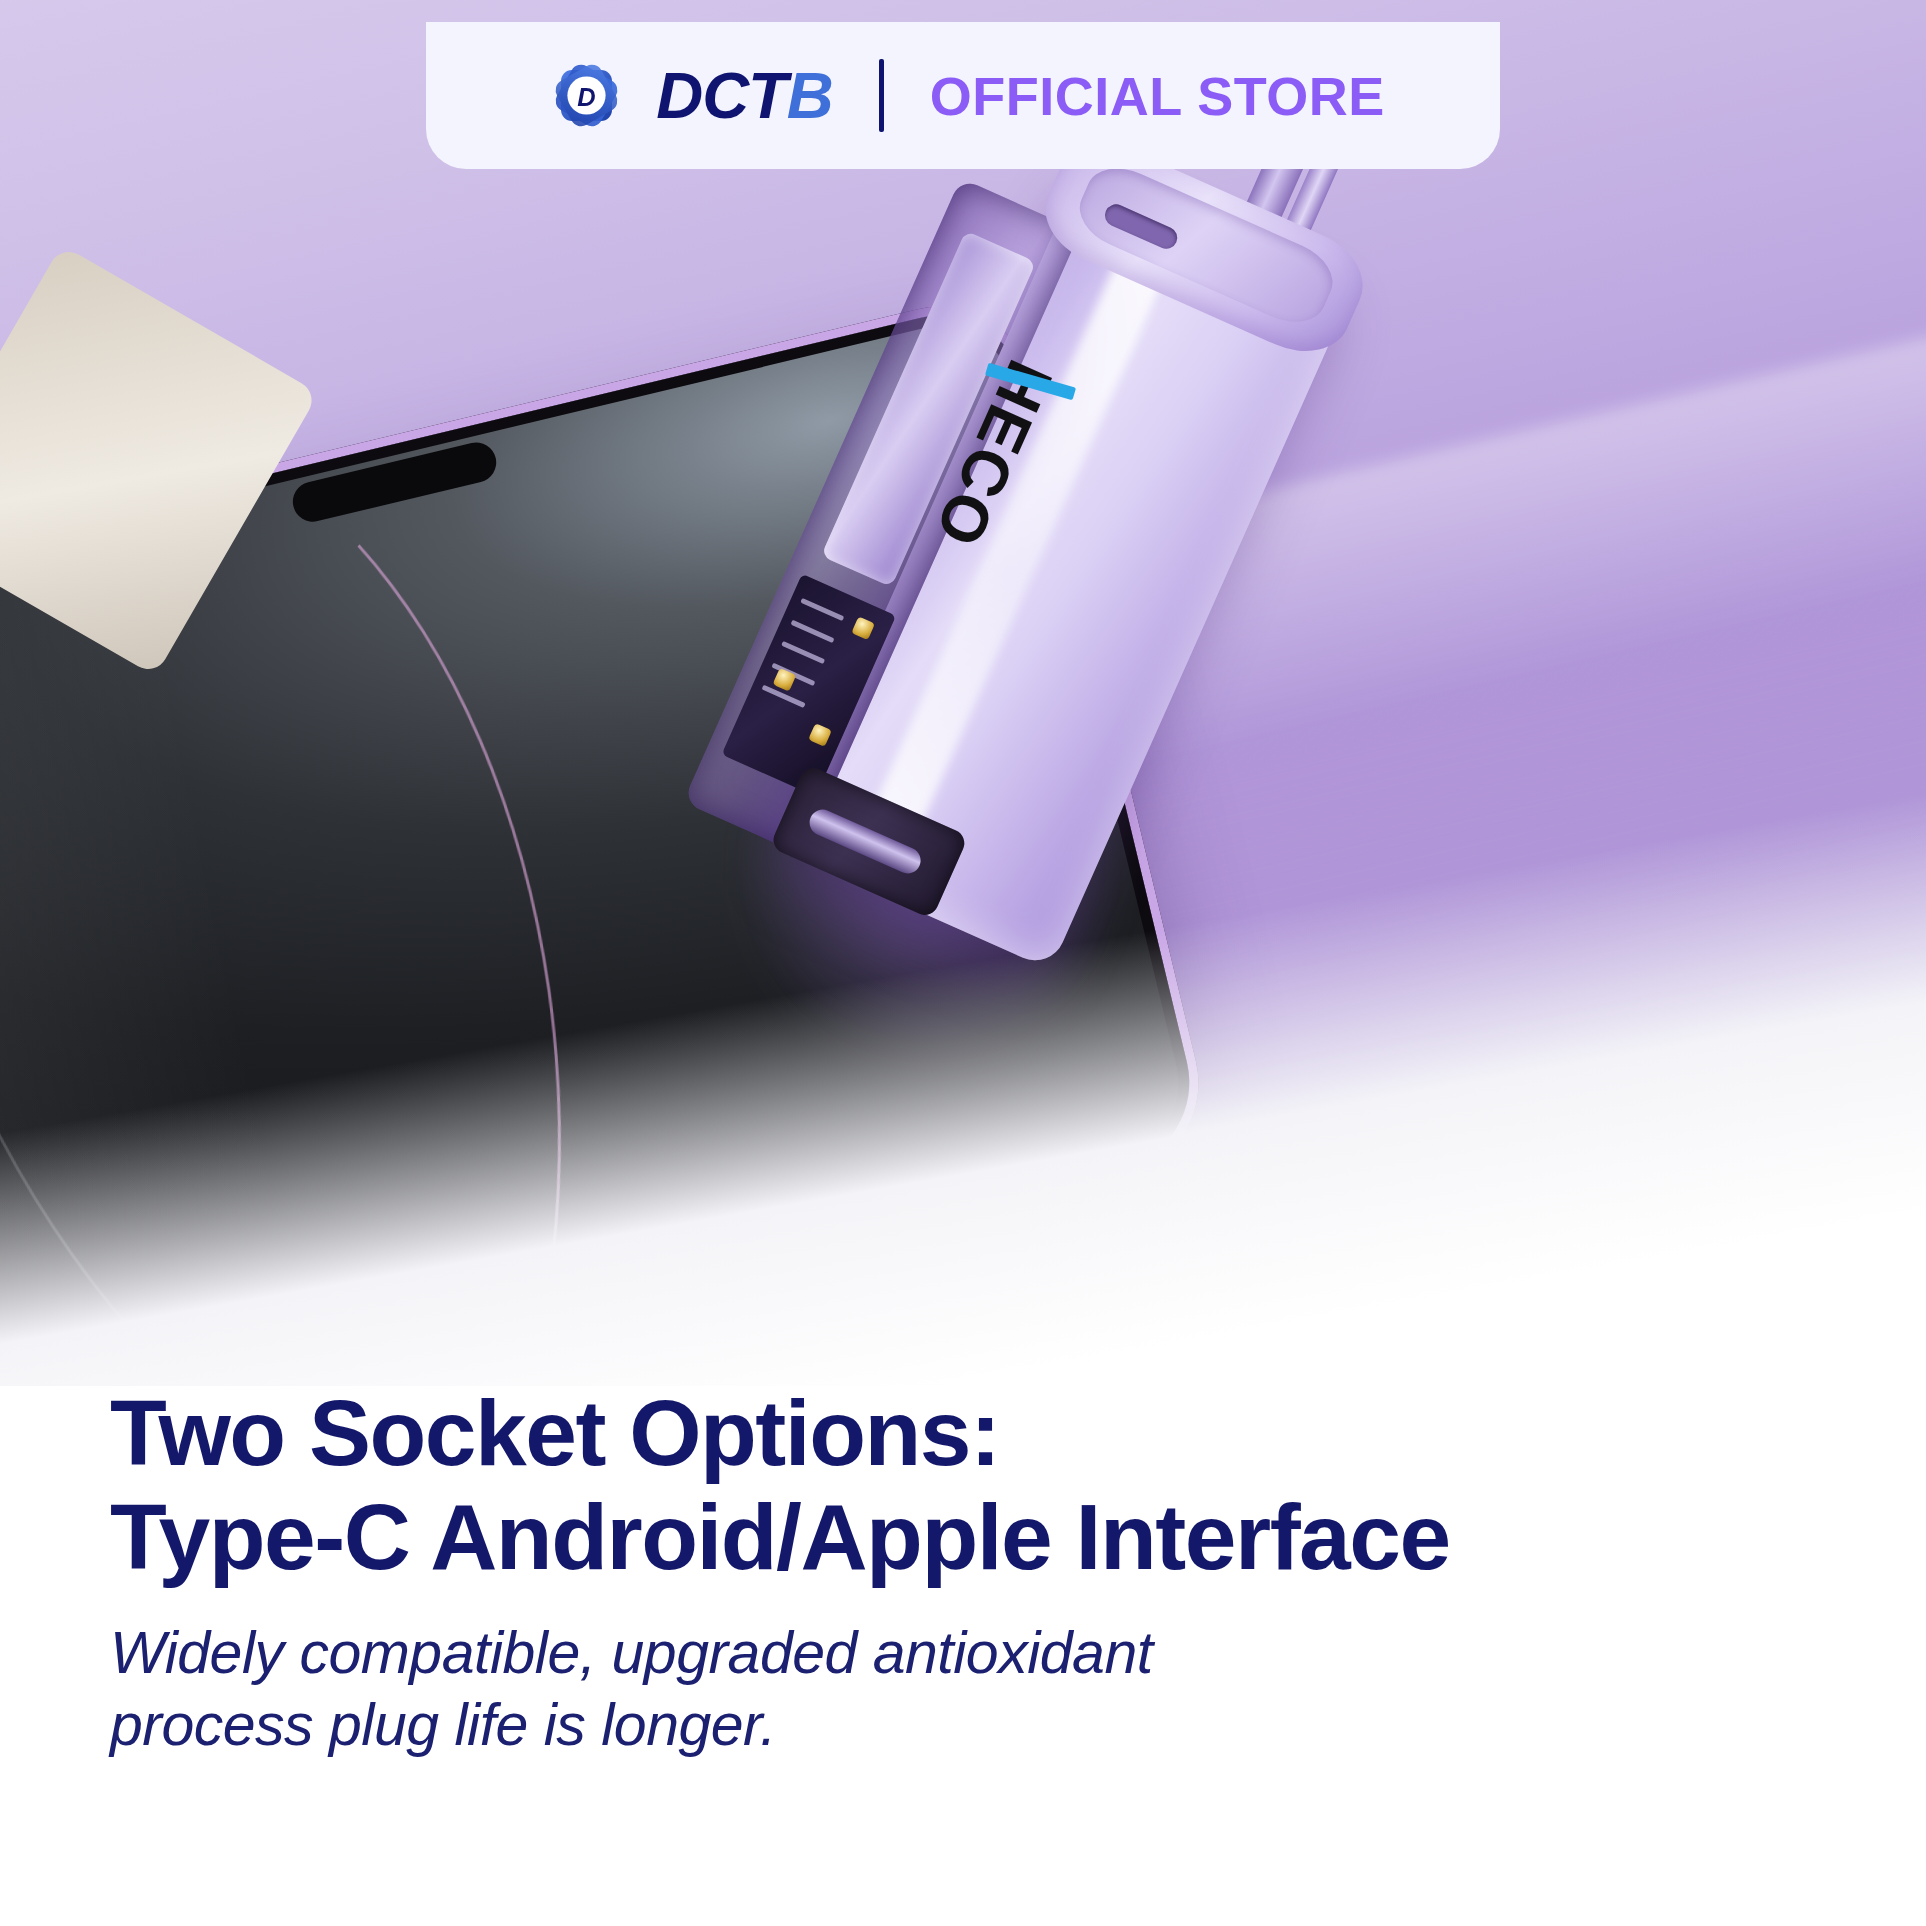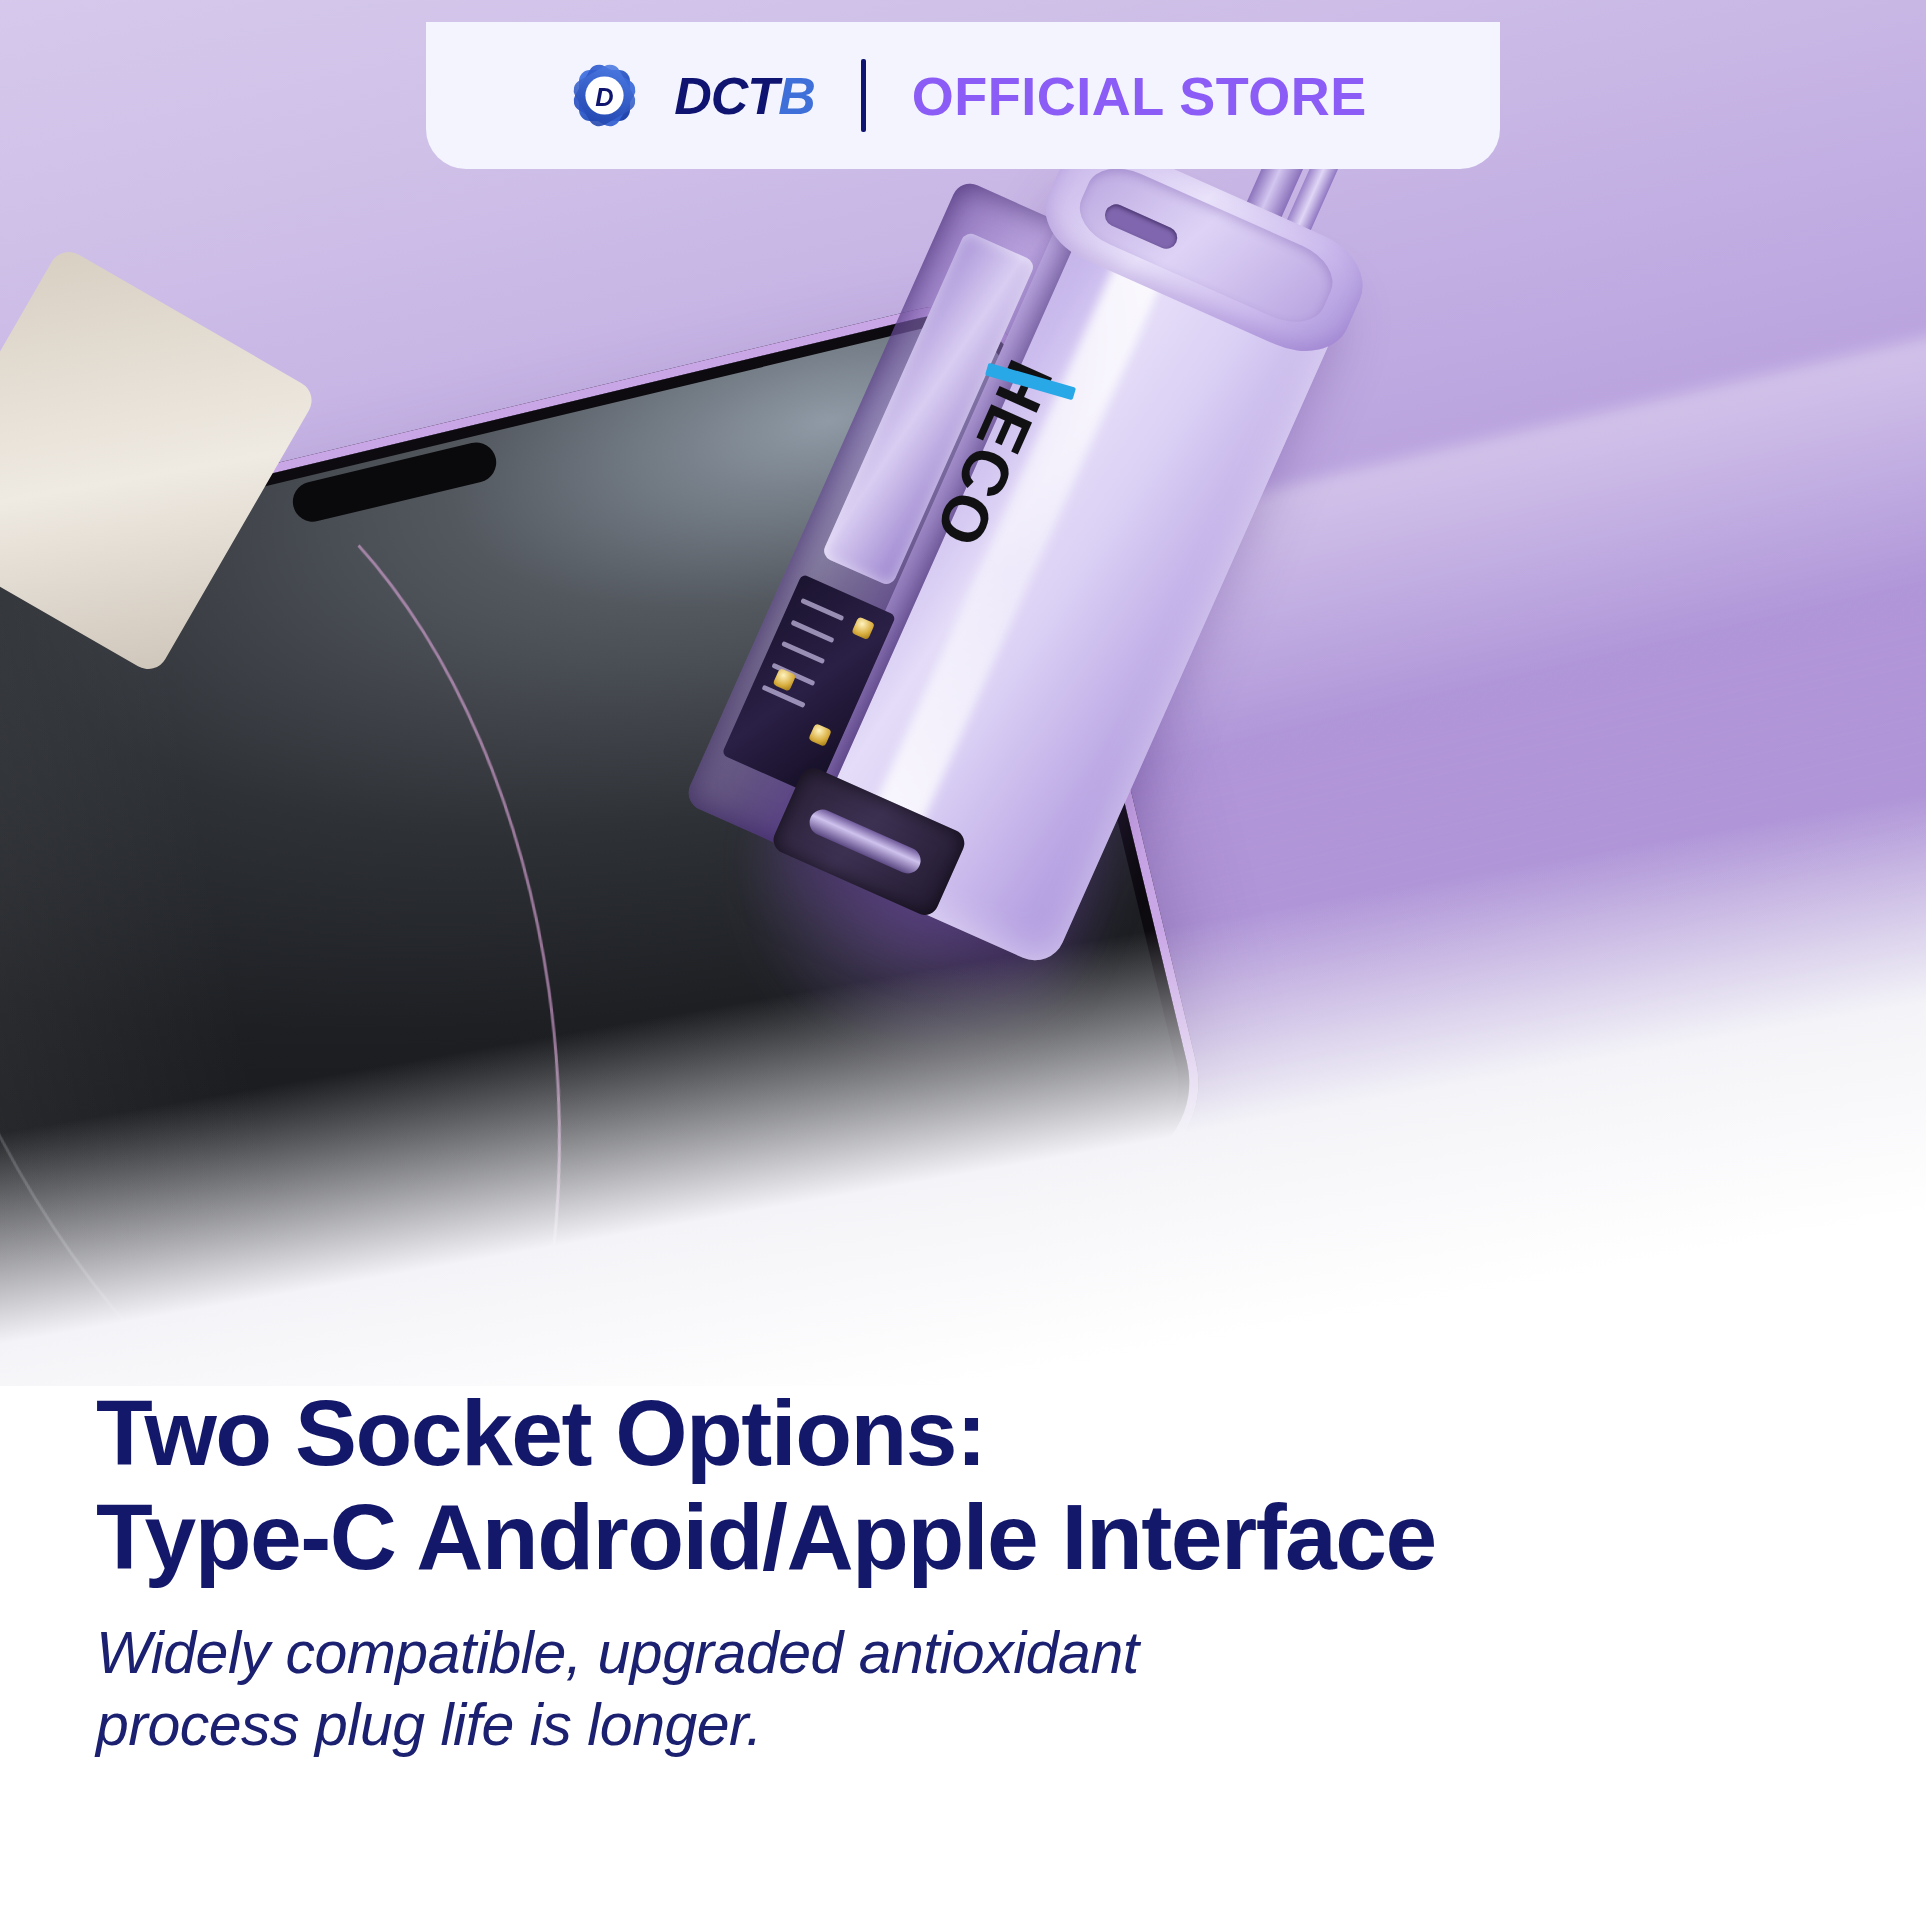--- a/index.html
+++ b/index.html
@@ -308,21 +308,21 @@
     display:flex; align-items:center; justify-content:center;
     gap:46px;
     z-index:30;
   }
   .brand-row { display:flex; align-items:center; gap:24px; }
   .brand-mark { width:91px; height:91px; position:relative; flex:0 0 auto; }
   .brand-wordmark {
     font-family:"Liberation Sans", sans-serif;
     font-weight:700;
     font-style:italic;
-    font-size:52px;
+    font-size:65px;
     letter-spacing:-1px;
     color:#0f1470;
     text-align:center;
   }
   .brand-wordmark .accent { color:#3f6fd8; }
   .divider {
     width:5px; height:73px;
     background:#0f1470;
     border-radius:2px;
     flex:0 0 auto;
@@ -332,21 +332,21 @@
     font-weight:700;
     font-size:54px;
     letter-spacing:0.5px;
     color:#8b5cf6;
     white-space:nowrap;
   }
 
   
   .copy {
     position:absolute;
-    left:96px; top:1381px;
+    left:110px; top:1381px;
     width:1683px;
     z-index:20;
   }
   .headline {
     font-family:"Liberation Sans", sans-serif;
     font-weight:700;
     font-size:93px;
     line-height:1.12;
     letter-spacing:-1.5px;
     color:#14186b;

